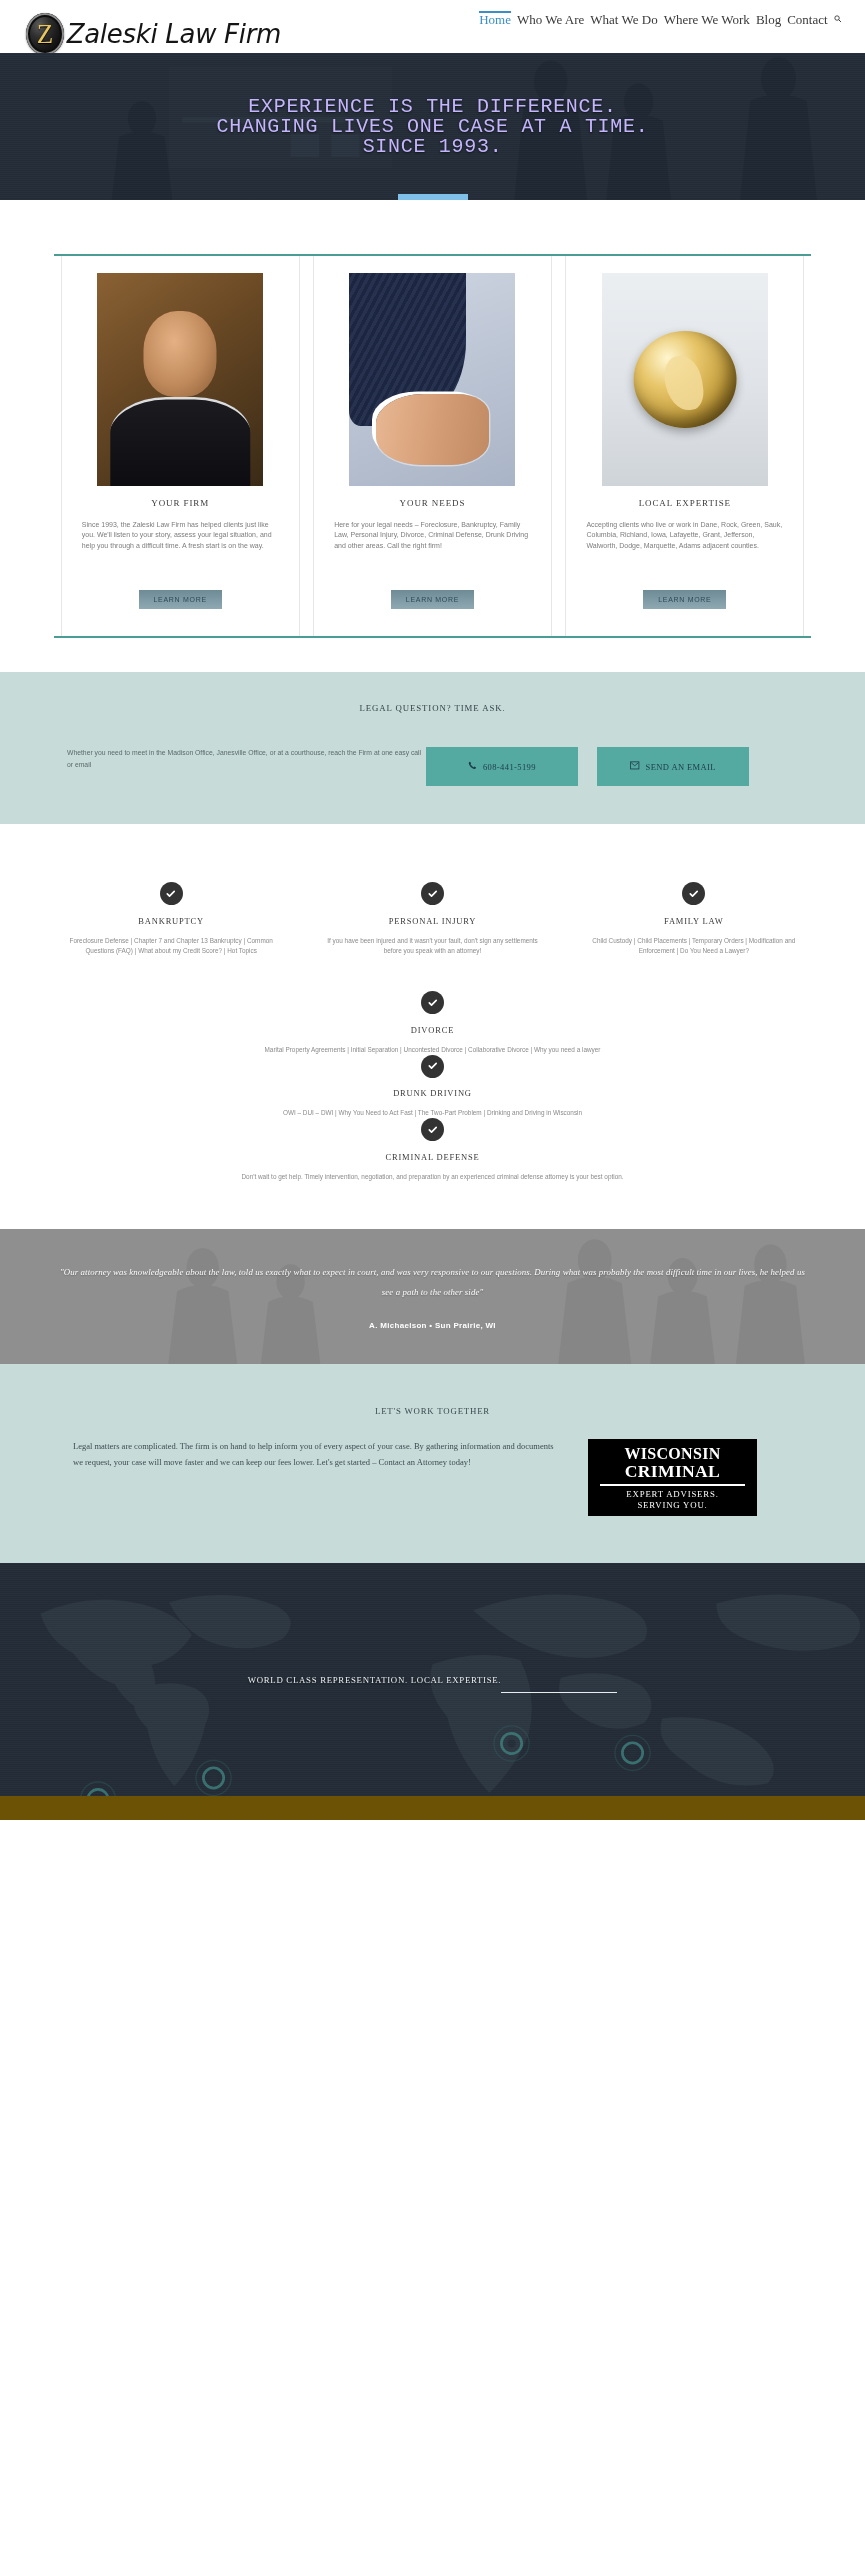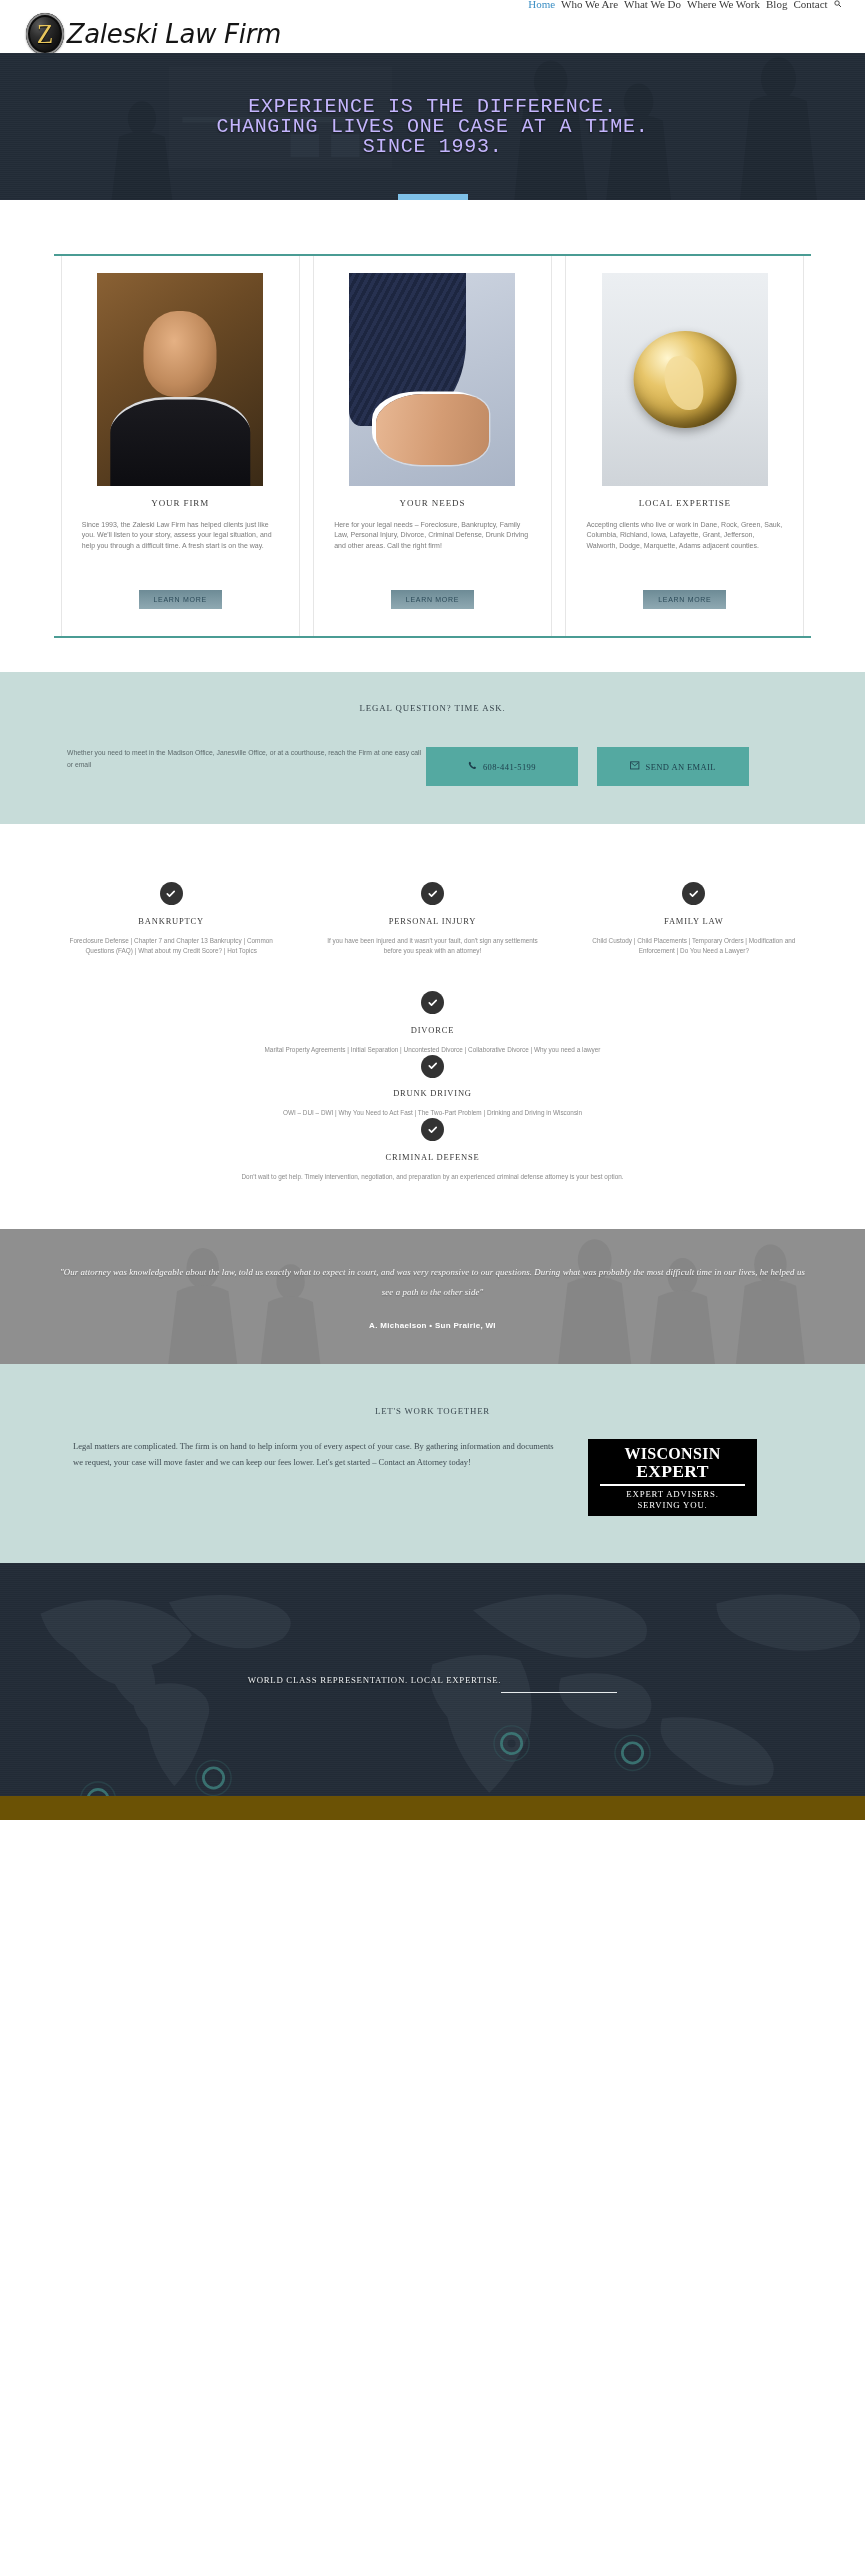--- a/index.html
+++ b/index.html
@@ -19,24 +19,24 @@
     display:flex;
     justify-content:flex-end;
     align-items:flex-start;
     padding-right:24px;
   }
   .nav {
     display:flex;
     align-items:center;
     gap:6px;
     font-family:"Liberation Serif", serif;
-    font-size:11px;
+    font-size:13px;
     color:#3a3a3a;
     white-space:nowrap;
-    padding-top:0;
+    padding-top:15px;
   }
   .nav-item { cursor:pointer; color:#3a3a3a; line-height:9.5px; }
   .nav-item.active {
     color:#3c8fc4;
     border-top:2.7px solid #3c8fc4;
     padding-top:1.4px;
     margin-top:-4px;
   }
   .nav-search { font-size:8px; color:#222; font-weight:bold; }
 
@@ -584,21 +584,21 @@
   <div class="testi-quote">"Our attorney was knowledgeable about the law, told us exactly what to expect in court, and was very responsive to our questions.   During what was probably the most difficult time in our lives, he helped us see a path to the other side"</div>
   <div class="testi-author">A. Michaelson • Sun Prairie, WI</div>
 </div>
 
 <div class="work">
   <div class="work-title">LET'S WORK TOGETHER</div>
   <div class="work-row">
     <div class="work-text">Legal matters are complicated. The firm is on hand to help inform you of every aspect of your case. By gathering information and documents we request, your case will move faster and we can keep our fees lower.  Let's get started – Contact an Attorney today!</div>
     <div class="badge">
       <div class="badge-l1">WISCONSIN</div>
-      <div class="badge-l2">EXPERT</div>
+      <div class="badge-l2">CRIMINAL</div>
       <div class="badge-rule"></div>
       <div class="badge-l3">EXPERT ADVISERS.</div>
       <div class="badge-l4">SERVING YOU.</div>
     </div>
   </div>
 </div>
 
 <div class="footmap">
   <svg class="footmap-svg" viewBox="0 0 1280 345" preserveAspectRatio="none">
     <rect width="1280" height="345" fill="#232c37"></rect>

